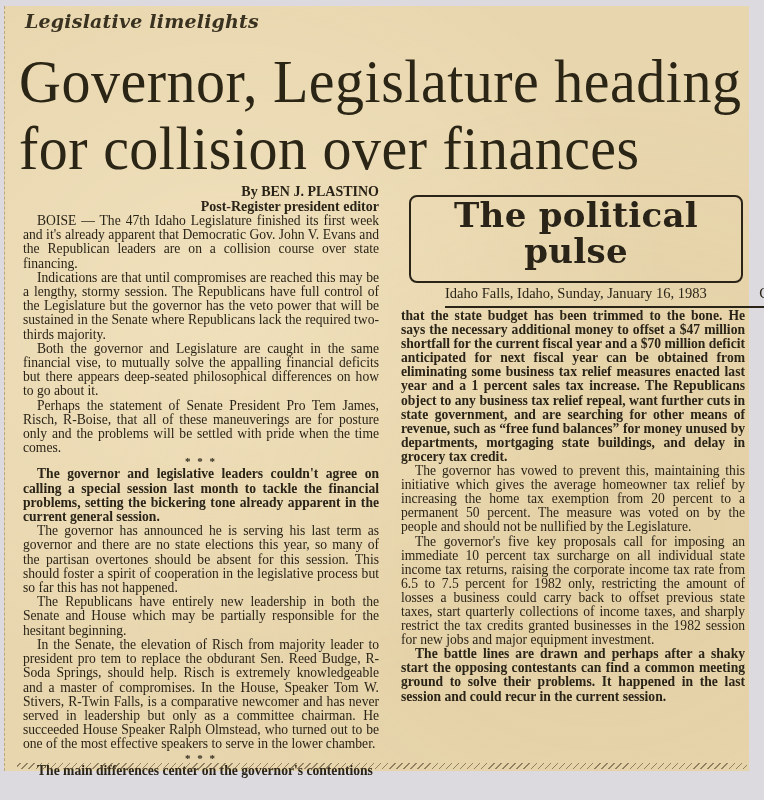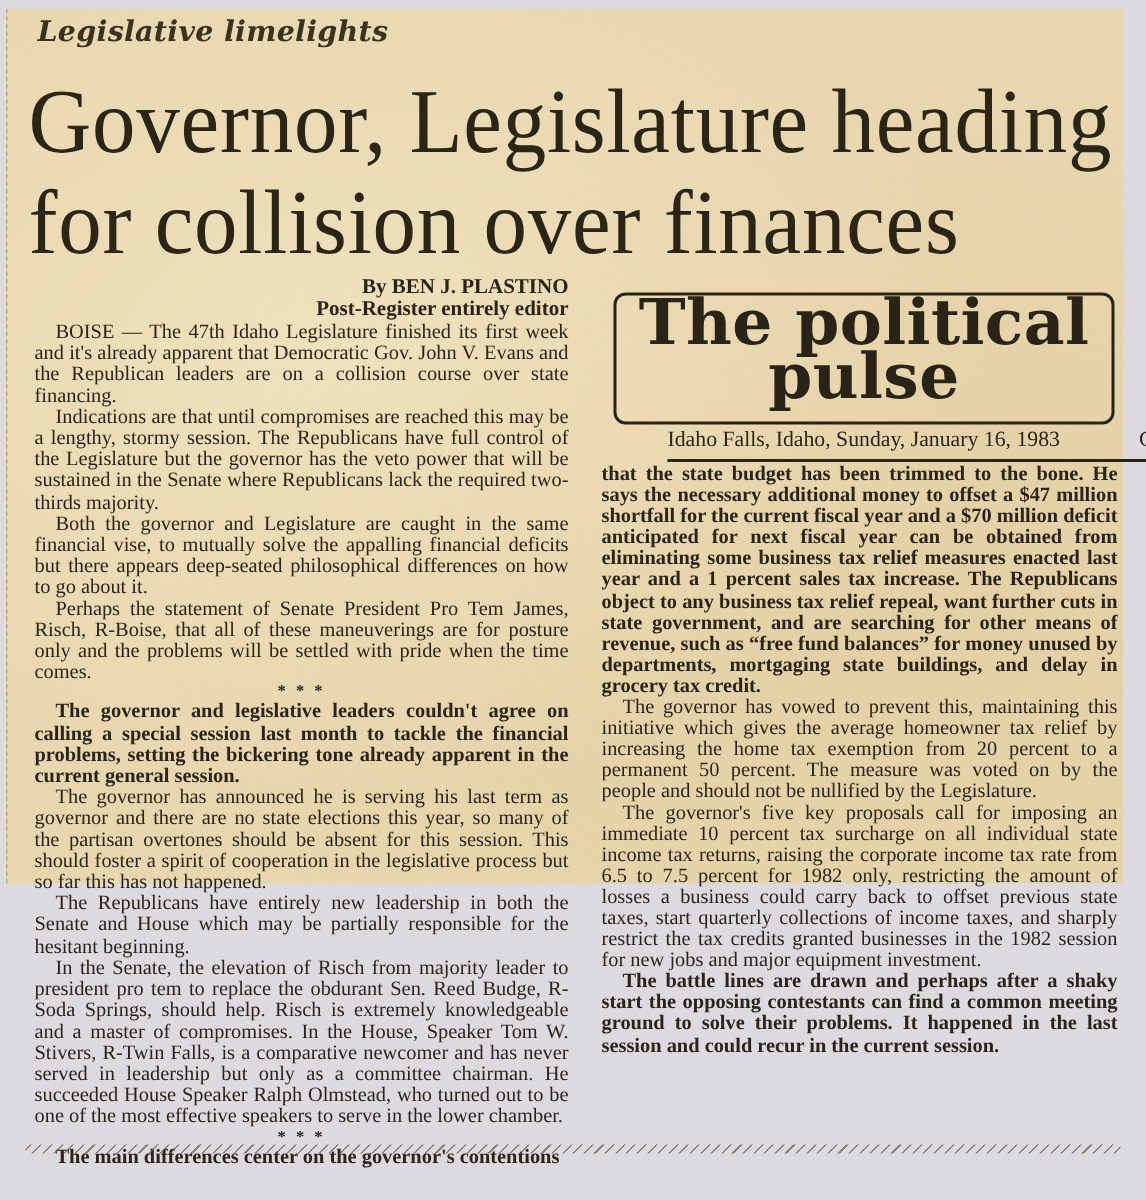--- a/index.html
+++ b/index.html
@@ -4,21 +4,21 @@
   <style>
     html, body { margin: 0; padding: 0; }
     body {
       width: 764px; height: 800px; overflow: hidden;
       background: #dcdadf;
       position: relative;
       font-family: "Liberation Serif", "DejaVu Serif", serif;
       color: #2a2418;
     }
     .clip {
-      position: absolute; left: 4px; top: 6px; width: 744px; height: 583px;
+      position: absolute; left: 4px; top: 6px; width: 744px; height: 765px;
       background: #e8d6ae;
       background-image: radial-gradient(ellipse at 30% 40%, rgba(255,245,215,0.35), rgba(0,0,0,0) 60%),
                         radial-gradient(ellipse at 80% 70%, rgba(200,170,110,0.15), rgba(0,0,0,0) 60%);
       border-left: 1px dashed #b9a882;
     }
     .kicker {
       position: absolute; left: 20px; top: 4px;
       font-family: "DejaVu Serif", serif; font-style: italic; font-weight: bold;
       font-size: 19px; color: #3a3220; letter-spacing: 0.2px;
     }
@@ -34,21 +34,21 @@
     }
     .byline { text-align: right; font-weight: bold; font-size: 14px; line-height: 15px; margin-left: 40px; }
     .p { text-indent: 14px; margin: 0; }
     .bold { font-weight: bold; }
     .stars { text-align: center; font-weight: bold; font-size: 11px; line-height: 12px; letter-spacing: 2px; }
     .box {
       position: absolute; left: 404px; top: 189px; width: 330px; height: 84px;
       border: 2px solid #2a2418; border-radius: 8px; text-align: center;
     }
     .box .brand { font-family: "DejaVu Serif", serif; font-weight: bold; font-size: 19px; margin-top: 14px; letter-spacing: 0.5px; }
-    .box .title { font-family: "DejaVu Serif", serif; font-weight: bold; font-size: 42px; line-height: 36px; letter-spacing: 0.3px; }
+    .box .title { font-family: "DejaVu Serif", serif; font-weight: bold; font-size: 34px; line-height: 36px; letter-spacing: 0.3px; }
     .dateline {
       position: absolute; left: 404px; top: 279px; width: 336px;
       font-size: 14.5px; display: flex; justify-content: space-between;
       border-bottom: 2px solid #2a2418; padding-bottom: 4px; margin-left: 36px;
     }
     .col-right {
       position: absolute; left: 396px; top: 303px; width: 344px;
       font-size: 13.6px; line-height: 14.1px; text-align: justify;
     }
     .wavy {
@@ -59,21 +59,21 @@
   </style>
 </head>
 <body>
 
 <div class="clip">
   <div class="kicker">Legislative limelights</div>
   <div class="headline">Governor, Legislature heading for collision over finances</div>
 
   <div class="col-left">
     <div class="byline">By BEN J. PLASTINO</div>
-    <div class="byline">Post-Register entirely editor</div>
+    <div class="byline">Post-Register president editor</div>
     <p class="p">BOISE — The 47th Idaho Legislature finished its first week and it's already apparent that Democratic Gov. John V. Evans and the Republican leaders are on a collision course over state financing.</p>
     <p class="p">Indications are that until compromises are reached this may be a lengthy, stormy session. The Republicans have full control of the Legislature but the governor has the veto power that will be sustained in the Senate where Republicans lack the required two-thirds majority.</p>
     <p class="p">Both the governor and Legislature are caught in the same financial vise, to mutually solve the appalling financial deficits but there appears deep-seated philosophical differences on how to go about it.</p>
     <p class="p">Perhaps the statement of Senate President Pro Tem James, Risch, R-Boise, that all of these maneuverings are for posture only and the problems will be settled with pride when the time comes.</p>
     <div class="stars">* * *</div>
     <p class="p bold">The governor and legislative leaders couldn't agree on calling a special session last month to tackle the financial problems, setting the bickering tone already apparent in the current general session.</p>
     <p class="p">The governor has announced he is serving his last term as governor and there are no state elections this year, so many of the partisan overtones should be absent for this session. This should foster a spirit of cooperation in the legislative process but so far this has not happened.</p>
     <p class="p">The Republicans have entirely new leadership in both the Senate and House which may be partially responsible for the hesitant beginning.</p>
     <p class="p">In the Senate, the elevation of Risch from majority leader to president pro tem to replace the obdurant Sen. Reed Budge, R-Soda Springs, should help. Risch is extremely knowledgeable and a master of compromises. In the House, Speaker Tom W. Stivers, R-Twin Falls, is a comparative newcomer and has never served in leadership but only as a committee chairman. He succeeded House Speaker Ralph Olmstead, who turned out to be one of the most effective speakers to serve in the lower chamber.</p>
     <div class="stars">* * *</div>

